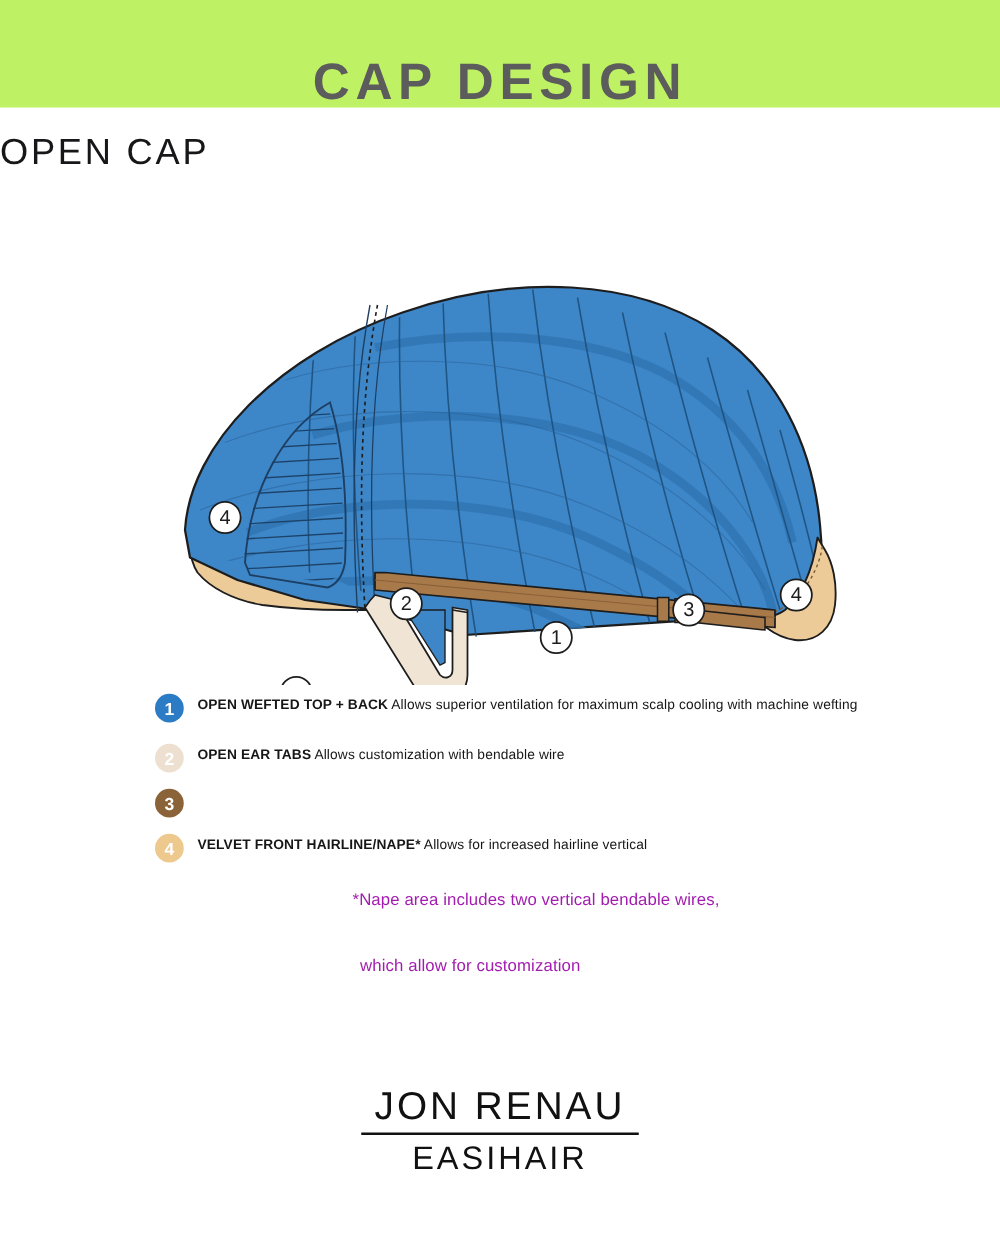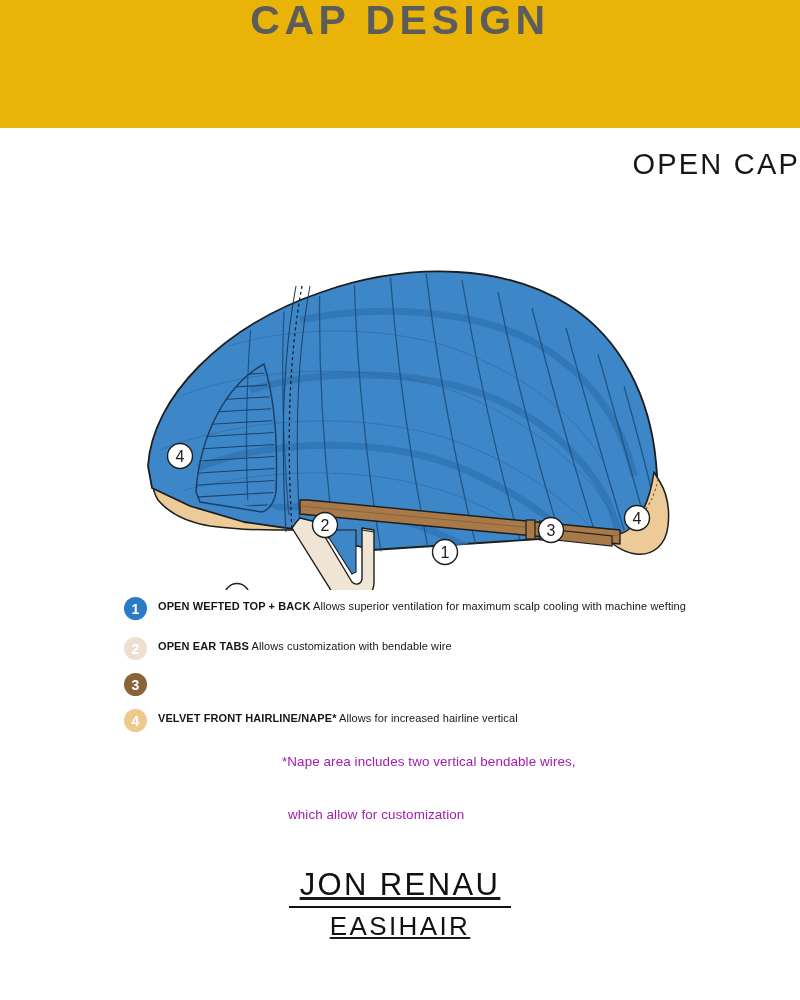--- a/index.html
+++ b/index.html
@@ -12,43 +12,43 @@
     height: 1000px;
     font-family: "Liberation Sans", sans-serif;
     color: #1a1a1a;
     overflow: hidden;
     position: relative;
   }
 
   
   .header-band {
     width: 800px;
-    height: 128px;
-    background: #eab308;
-    display: flex;
-    align-items: flex-start;
+    height: 86px;
+    background: #bef264;
+    display: flex;
+    align-items: flex-end;
     justify-content: center;
     box-sizing: border-box;
   }
   .page-title {
     font-size: 41px;
     font-weight: bold;
     letter-spacing: 4.5px;
     color: #5c5c5c;
     line-height: 1;
     white-space: nowrap;
   }
 
   
   .subtitle-wrap {
     width: 800px;
     height: 72px;
     display: flex;
     align-items: center;
-    justify-content: flex-end;
+    justify-content: flex-start;
   }
   .subtitle {
     font-size: 29px;
     font-weight: 300;
     letter-spacing: 2.2px;
     color: #17171a;
     white-space: nowrap;
   }
 
   
@@ -122,21 +122,20 @@
 
   
   .footer {
     width: 800px;
     position: absolute;
     left: 0;
     top: 868px;
     display: flex;
     flex-direction: column;
     align-items: center;
-    text-decoration: underline;
   }
   .logo-top {
     font-size: 31px;
     font-weight: 300;
     letter-spacing: 2.4px;
     color: #111111;
     line-height: 1.12;
     white-space: nowrap;
   }
   .logo-rule {

